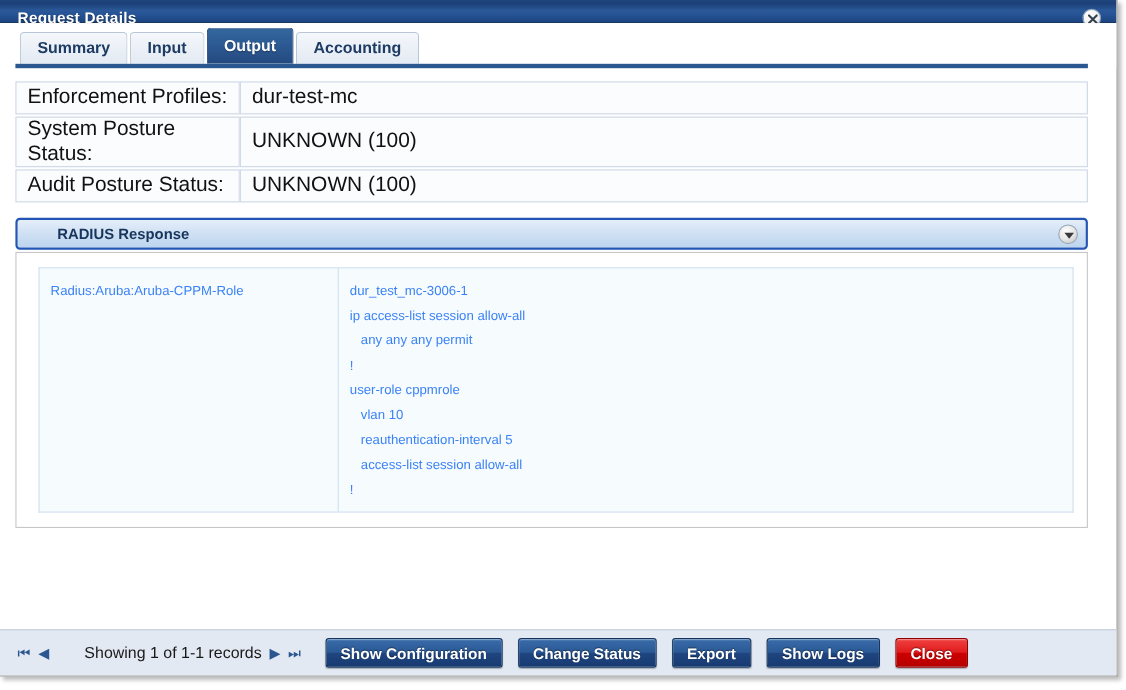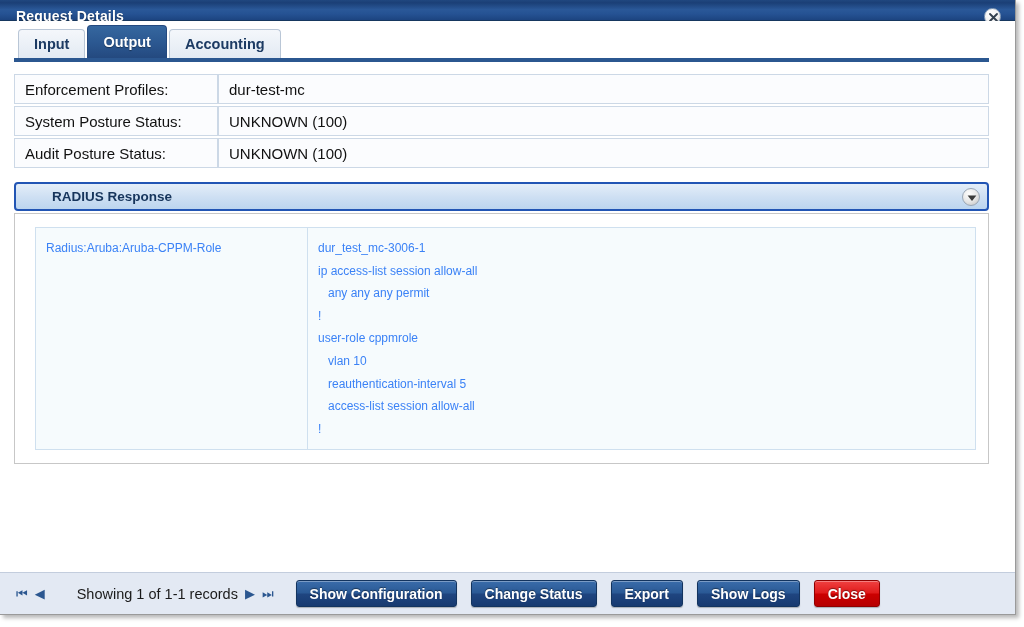--- a/index.html
+++ b/index.html
@@ -90,21 +90,21 @@
 
   
   #body { position: relative; padding: 10px 26px 0 14px; }
 
   
   table.kv { width: 100%; border-collapse: separate; border-spacing: 0 2px; }
   table.kv td {
     height: 30px;
     background: #fbfcfe;
     border: 1px solid #ccd8e6;
-    font-size: 15px;
+    font-size: 19px;
     color: #111111;
     padding: 0 10px;
     vertical-align: middle;
   }
   table.kv td.k { width: 204px; }
   table.kv td.v { border-left: 1px solid #ccd8e6; margin-left: 22px; }
 
   
   .section {
     margin-top: 12px;
@@ -197,20 +197,21 @@
     <div class="title">Request Details</div>
     <div id="close-x">
       <svg width="11" height="11" viewBox="0 0 11 11" aria-hidden="true">
         <path d="M2,2 L9,9 M9,2 L2,9" stroke="#33404f" stroke-width="1.9" stroke-linecap="round"></path>
       </svg>
     </div>
   </div>
 
   <div id="tabstrip">
     <div class="tabs">
+        <div class="tab">Summary</div>
         <div class="tab">Input</div>
         <div class="tab active">Output</div>
         <div class="tab">Accounting</div>
       </div>
     <div id="tab-underline"></div>
   </div>
 
   <div id="body">
 
     <table class="kv">

